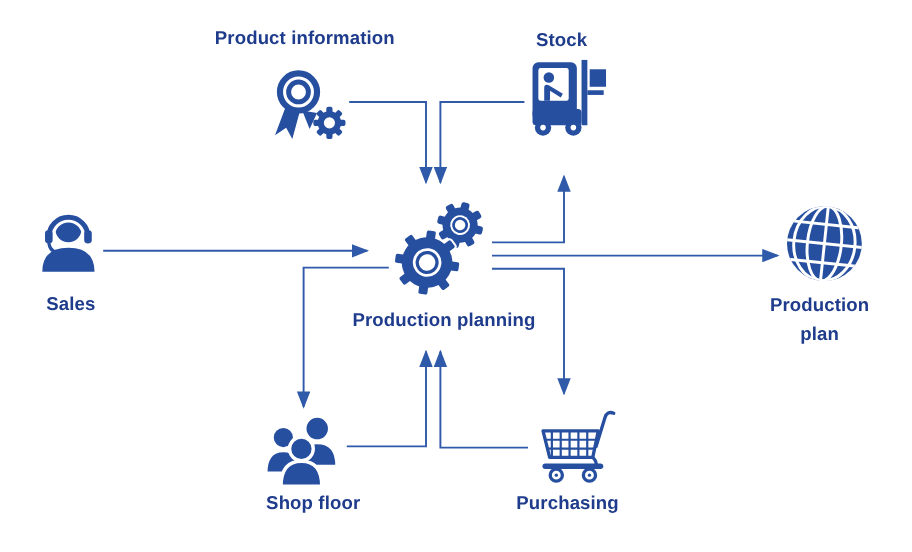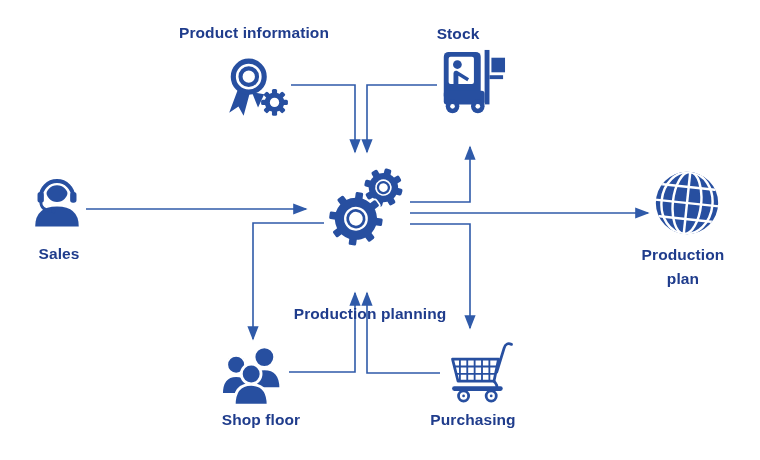--- a/index.html
+++ b/index.html
@@ -64,21 +64,21 @@
         <rect x="-13" y="-2.5" width="26" height="5" rx="1.5"></rect>
         <rect x="-13" y="-2.5" width="26" height="5" rx="1.5" transform="rotate(45)"></rect>
         <rect x="-13" y="-2.5" width="26" height="5" rx="1.5" transform="rotate(90)"></rect>
         <rect x="-13" y="-2.5" width="26" height="5" rx="1.5" transform="rotate(135)"></rect>
         <circle r="9.5"></circle>
         <circle r="4.5" fill="#ffffff"></circle>
       </g>
     </svg>
   </div>
 
-  <div class="node-label" style="left:418px;top:22px;width:80px;">Stock</div>
+  <div class="node-label" style="left:428px;top:22px;width:80px;">Stock</div>
   <div class="node" style="left:436px;top:48px;width:70px;height:70px;">
     <svg viewBox="0 0 72 72" width="70" height="70">
       <rect x="8" y="4" width="38" height="50" rx="5" fill="#274FA0"></rect>
       <rect x="13" y="9" width="26" height="28" rx="2" fill="#ffffff"></rect>
       <circle cx="22" cy="17" r="4.5" fill="#274FA0"></circle>
       <path d="M18,37 L18,26 Q18,22.5 21.5,23.5 L34,31 L32.2,34.2 L23,28.5 L23,37 Z" fill="#274FA0"></path>
       <rect x="8" y="44" width="42" height="14" rx="3" fill="#274FA0"></rect>
       <rect x="50" y="2" width="5" height="56" fill="#274FA0"></rect>
       <rect x="55" y="28" width="14" height="4" fill="#274FA0"></rect>
       <rect x="57" y="10" width="14" height="15" fill="#274FA0"></rect>
@@ -104,21 +104,21 @@
         <rect x="-30" y="-5" width="60" height="10" rx="2.5"></rect>
         <rect x="-30" y="-5" width="60" height="10" rx="2.5" transform="rotate(45)"></rect>
         <rect x="-30" y="-5" width="60" height="10" rx="2.5" transform="rotate(90)"></rect>
         <rect x="-30" y="-5" width="60" height="10" rx="2.5" transform="rotate(135)"></rect>
         <circle r="23" stroke="none"></circle>
         <circle r="13" fill="#ffffff" stroke="none"></circle>
         <circle r="9" fill="none" stroke="#274FA0" stroke-width="3"></circle>
       </g>
     </svg>
   </div>
-  <div class="node-label" style="left:280px;top:256px;width:180px;margin-top:46px;">Production planning</div>
+  <div class="node-label" style="left:280px;top:256px;width:180px;">Production planning</div>
 
   <div class="node" style="left:653px;top:169px;width:68px;height:68px;">
     <svg viewBox="0 0 72 72" width="68" height="68">
       <defs>
           <clipPath id="gc">
             <circle cx="36" cy="36" r="33"></circle>
           </clipPath>
         </defs>
       <circle cx="36" cy="36" r="33" fill="#274FA0"></circle>
       <g clip-path="url(#gc)" transform="rotate(6 36 36)" stroke="#ffffff" stroke-width="2.6" fill="none">

